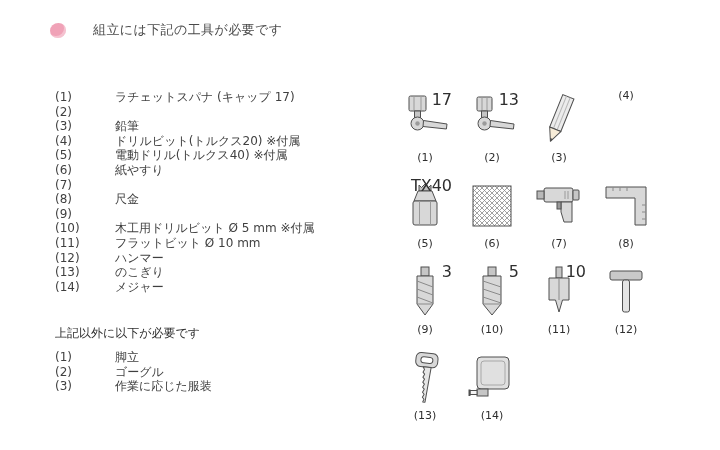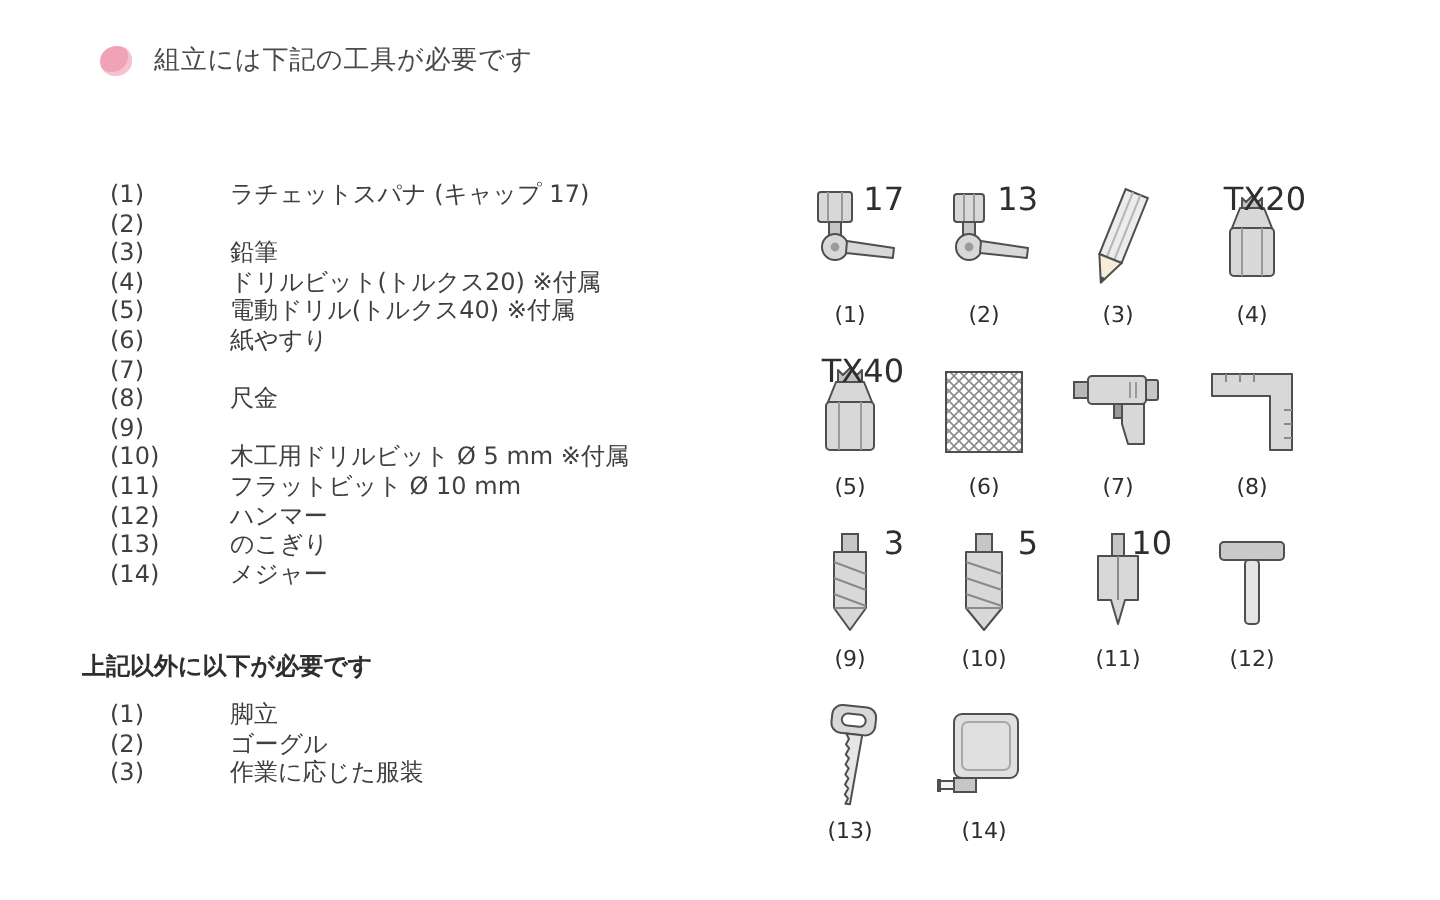--- a/index.html
+++ b/index.html
@@ -1,28 +1,28 @@
 <!DOCTYPE html>
 <html><head>
 <meta charset="utf-8">
 <style>
   *{margin:0;padding:0;box-sizing:border-box}
   html,body{width:720px;height:450px;background:#ffffff;overflow:hidden}
   body{font-family:"DejaVu Sans","Liberation Sans",sans-serif;color:#3f3f3f;position:relative}
 
-  .header{position:absolute;left:50px;top:21px;display:flex;align-items:center;gap:11px}
+  .header{position:absolute;left:50px;top:21px;display:flex;align-items:center;gap:27px}
   .dot{width:16px;height:15px;border-radius:52% 46% 50% 48%;background:#f0a2b7;
        box-shadow:inset -2px -2px 0 rgba(255,255,255,.35)}
   .title{font-size:13px;color:#4a4a4a;letter-spacing:.4px}
 
   .list{position:absolute;left:55px;top:90px}
   .row{display:flex;font-size:12px;line-height:14.6px;white-space:nowrap}
   .row .num{width:60px;flex:none}
 
-  .extra-h{position:absolute;left:41px;top:325px;font-size:12px;font-weight:bold;color:#2e2e2e}
+  .extra-h{position:absolute;left:55px;top:325px;font-size:12px;font-weight:normal;color:#2e2e2e}
   .list2{position:absolute;left:55px;top:350px}
 
   .grid{position:absolute;left:396px;top:86px;display:grid;
         grid-template-columns:repeat(4,58px);gap:8px 9px}
   .cell{width:58px}
   .ibox{position:relative;width:58px;height:62px;display:flex;align-items:flex-end;justify-content:center}
   .badge{position:absolute;top:4px;right:2px;font-size:16px;color:#2e2e2e}
   .cnum{text-align:center;font-size:11px;margin-top:3px;color:#2e2e2e}
   svg{display:block}
 </style>
@@ -151,30 +151,20 @@
           <line x1="27" y1="3" x2="27" y2="38" stroke="#b5b5b5"></line>
           <path d="M19 38 H31 L25 51 Z" fill="#f7ecd8" stroke="#4f4f4f" stroke-linejoin="round"></path>
           <path d="M23.6 48 L25 51 L26.4 48 Z" fill="#4f4f4f"></path>
         </g>
       </svg>
     </div>
     <div class="cnum">(3)</div>
   </div>
 
   <div class="cell">
-    <div class="ibox">
-      <span class="badge">TX20</span>
-      <svg width="50" height="56" viewBox="0 0 50 56">
-        <path d="M20 12 v-5 l2 2 3-3 3 3 2-2 v5 z" fill="#c2c2c2" stroke="#4f4f4f" stroke-linejoin="round"></path>
-        <path d="M19 12 h12 l4 10 H15 Z" fill="#d8d8d8" stroke="#4f4f4f" stroke-linejoin="round"></path>
-        <rect x="14" y="22" width="22" height="24" rx="2" fill="#d8d8d8" stroke="#4f4f4f"></rect>
-        <line x1="20" y1="22" x2="20" y2="46" stroke="#9a9a9a"></line>
-        <line x1="30" y1="22" x2="30" y2="46" stroke="#9a9a9a"></line>
-      </svg>
-    </div>
     <div class="cnum">(4)</div>
   </div>
 
   <div class="cell">
     <div class="ibox">
       <span class="badge">TX40</span>
       <svg width="50" height="56" viewBox="0 0 50 56">
         <path d="M19 13 v-6 l2.5 2.5 3.5-3.5 3.5 3.5 2.5-2.5 v6 z" fill="#c2c2c2" stroke="#4f4f4f" stroke-linejoin="round"></path>
         <path d="M18 13 h14 l4 10 H14 Z" fill="#d8d8d8" stroke="#4f4f4f" stroke-linejoin="round"></path>
         <rect x="13" y="23" width="24" height="24" rx="2" fill="#d8d8d8" stroke="#4f4f4f"></rect>

